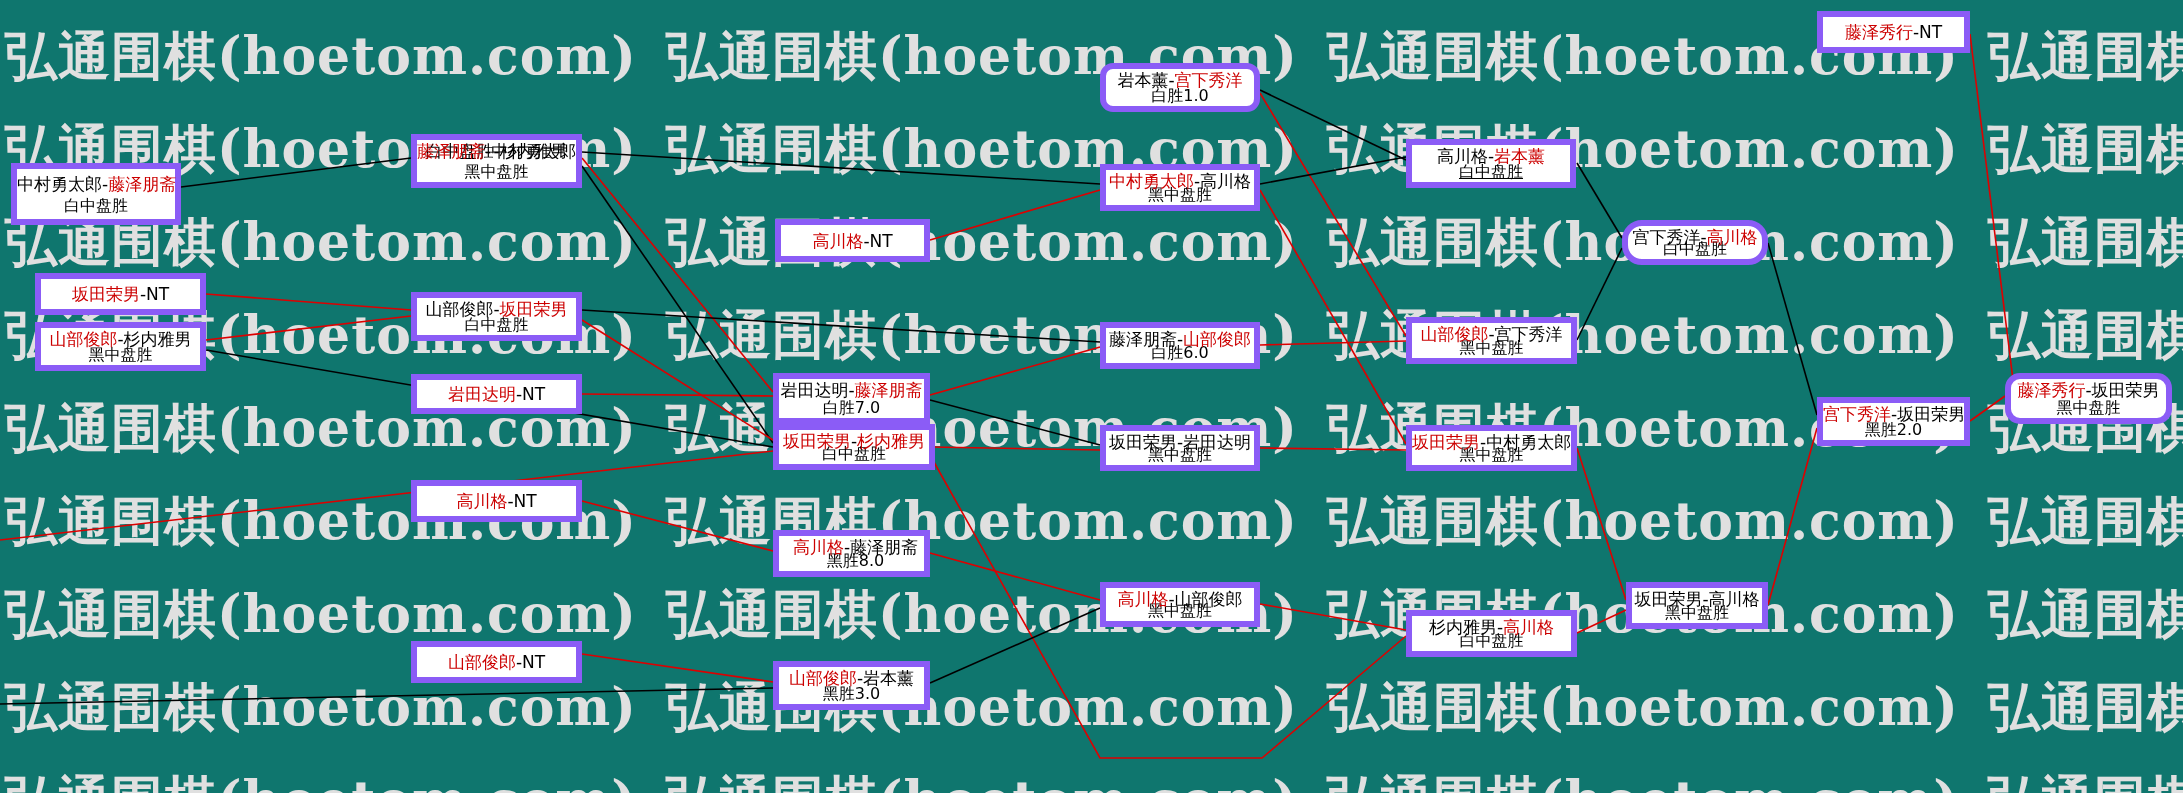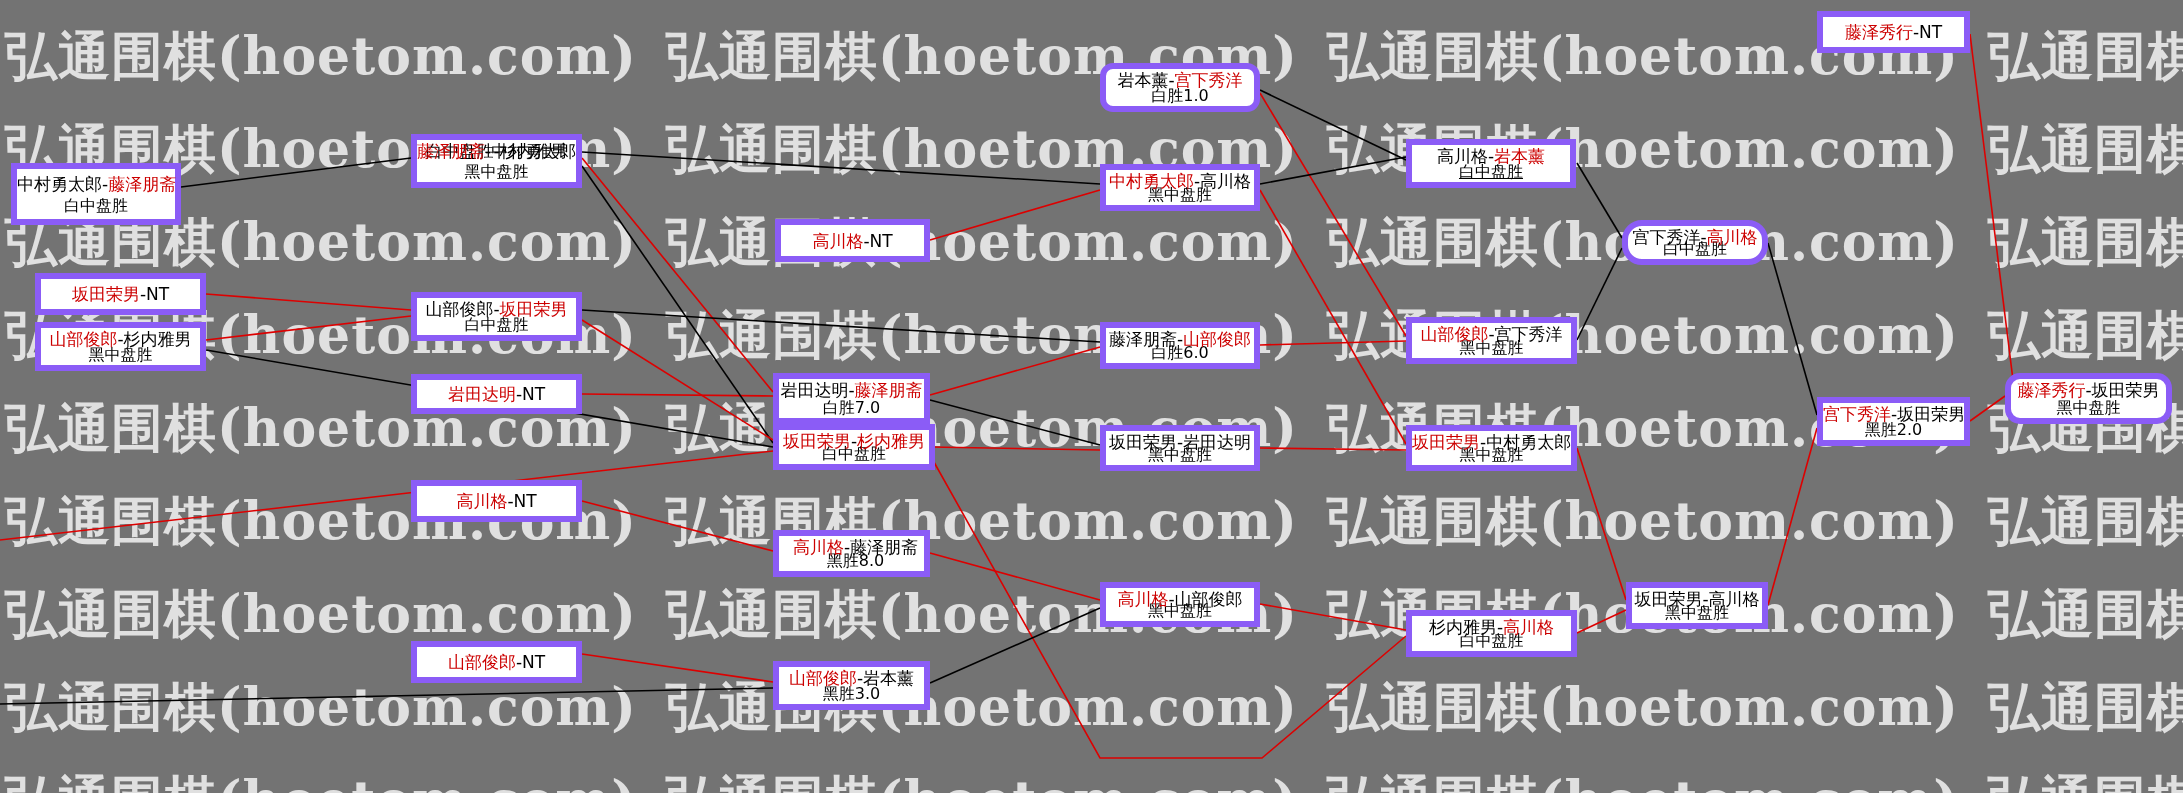--- a/index.html
+++ b/index.html
@@ -1,16 +1,16 @@
 <!DOCTYPE html>
 <html><head>
 <meta charset="utf-8">
 <style>
   html,body{margin:0;padding:0;background:#fcfcfc;}
-  #stage{position:relative;width:2183px;height:793px;overflow:hidden;background:#737373;
+  #stage{position:relative;width:2183px;height:793px;overflow:hidden;background:#0f766e;
          font-family:"DejaVu Sans","Liberation Sans",sans-serif;}
   .wm{position:absolute;z-index:0;font-family:"DejaVu Serif","Liberation Serif",serif;
       font-weight:bold;font-size:52px;color:#e0e0e0;white-space:nowrap;letter-spacing:1px;}
   #lines{position:absolute;left:0;top:0;z-index:1;}
   .box{position:absolute;z-index:2;background:#ffffff;border:6px solid #8b5cf6;
        box-sizing:border-box;display:flex;flex-direction:column;justify-content:center;
        align-items:center;cursor:pointer;}
   .title{position:relative;width:100%;height:22px;}
   .layer{position:absolute;left:0;right:0;top:0;text-align:center;white-space:nowrap;
          font-size:17px;line-height:22px;}

